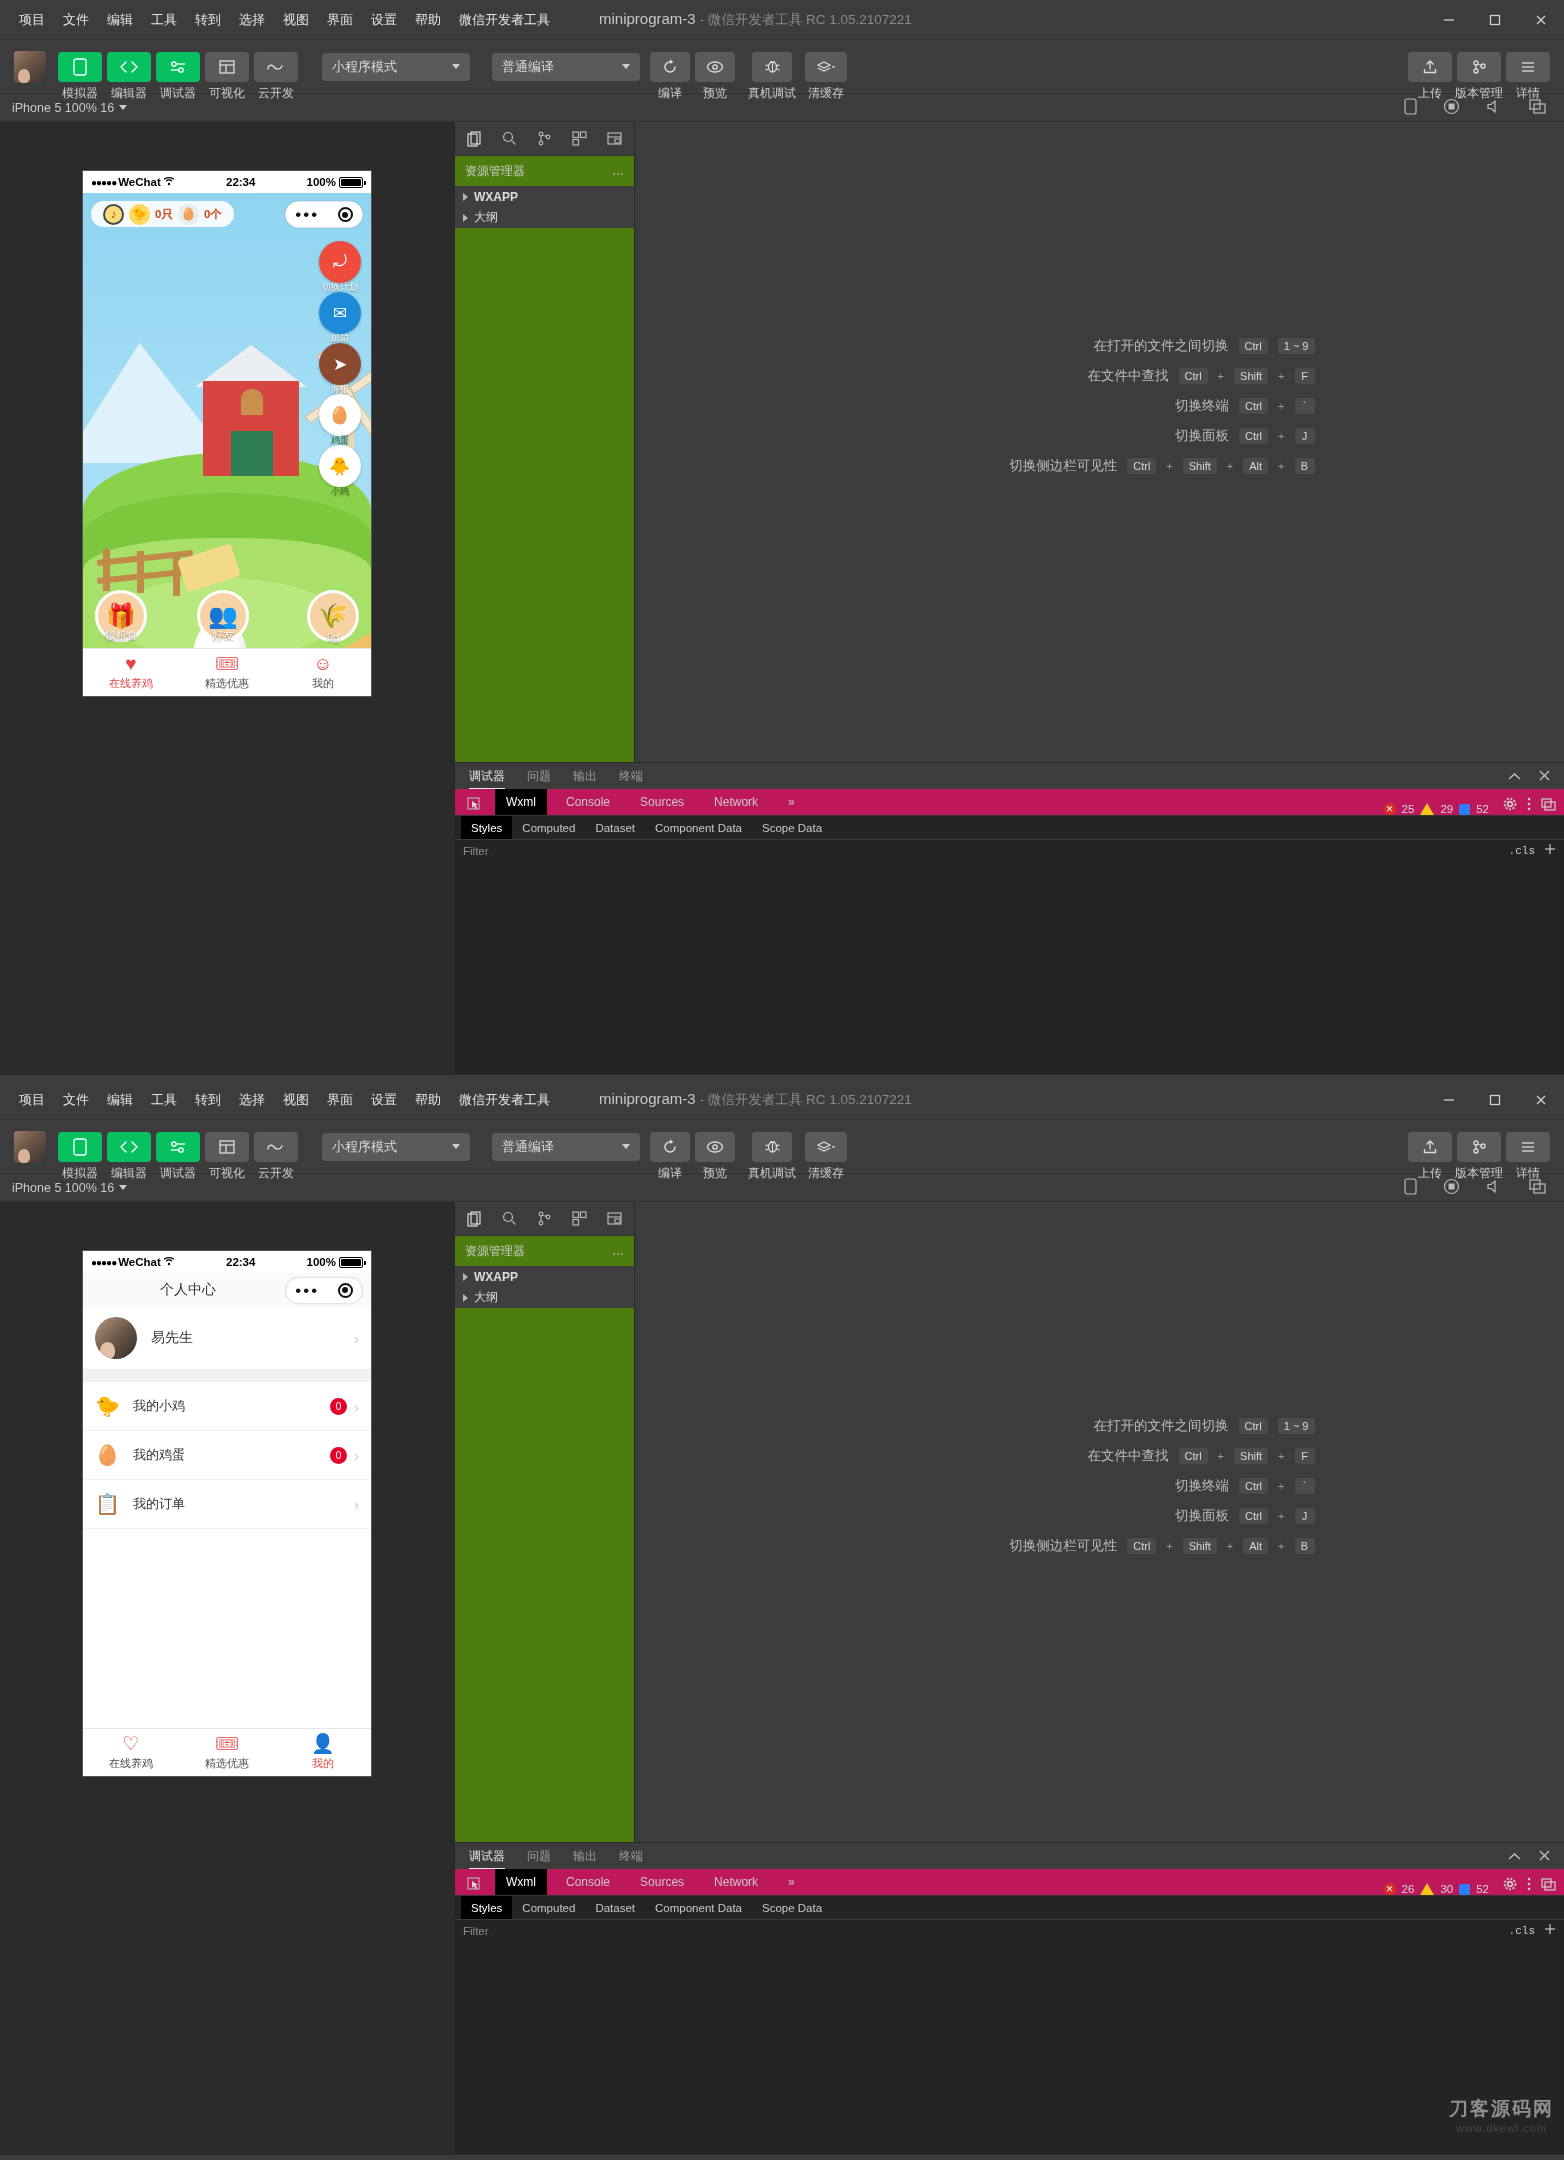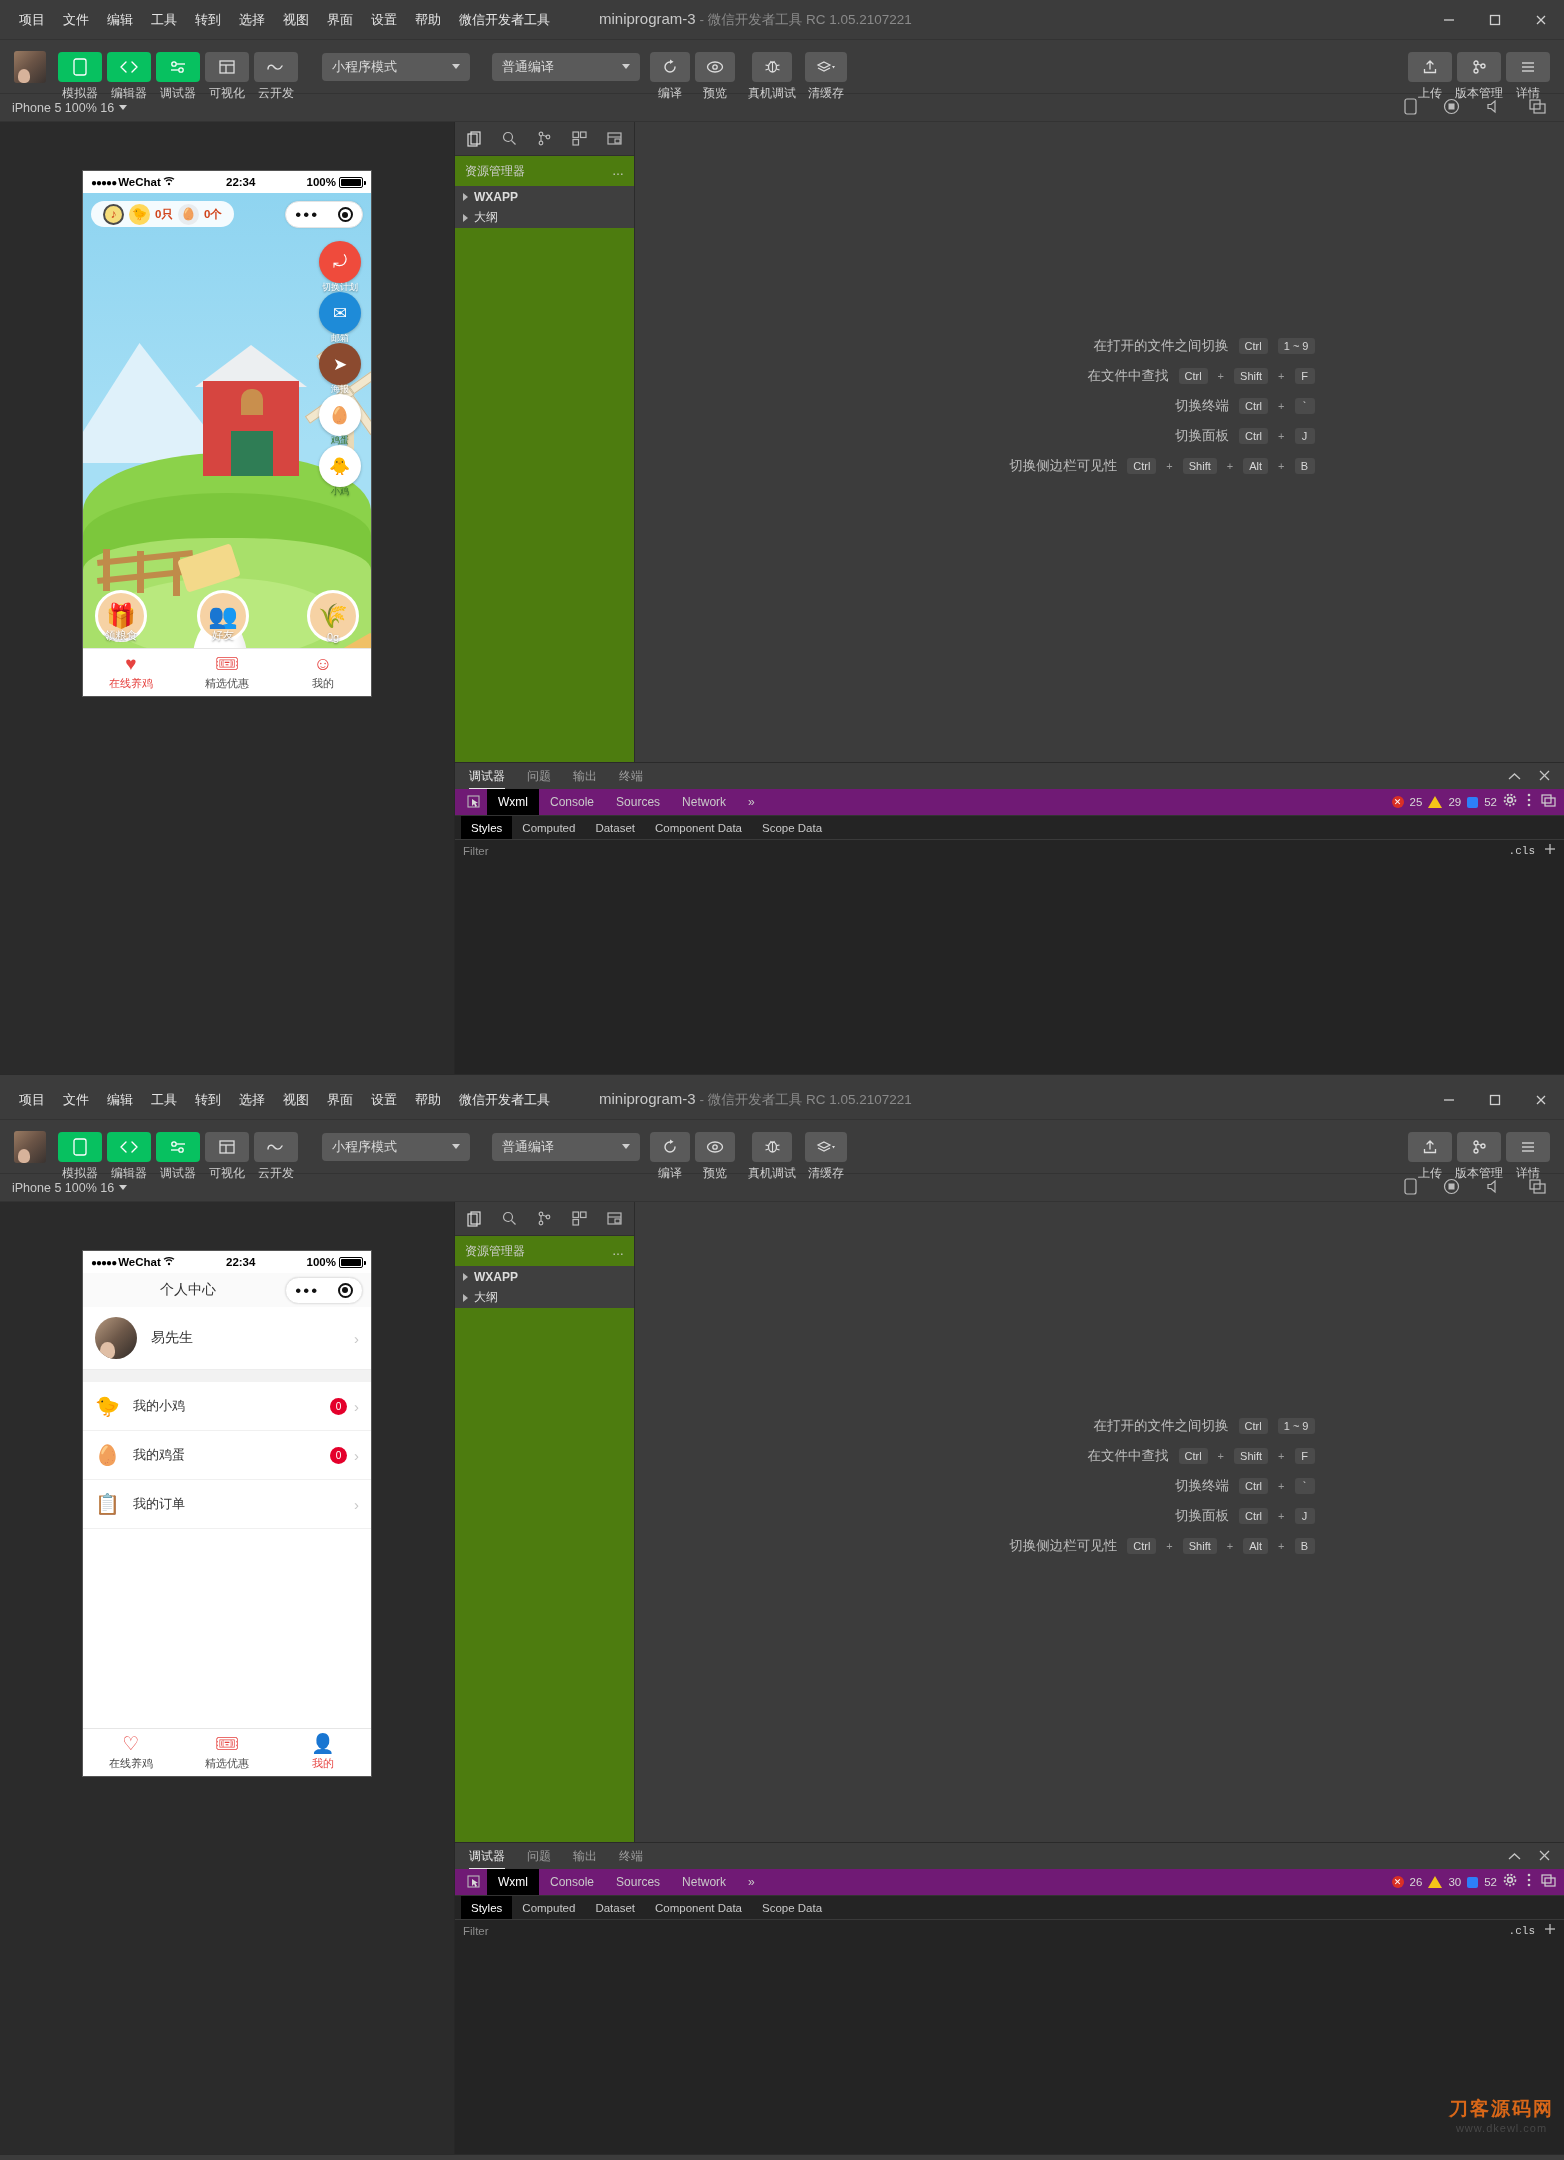--- a/index.html
+++ b/index.html
@@ -182,41 +182,41 @@
   .short-lab{color:#bdbdbd;font-size:13.5px;}
   .key{background:#4b4b4b;color:#d8d8d8;font-size:11px;border-radius:3px;padding:2px 6px;min-width:20px;text-align:center;}
   .plus{color:#9a9a9a;font-size:11px;}
   
   .debug { height: 312px; background:#3c3c3c; border-top:1px solid #2a2a2a; display:flex;flex-direction:column;}
   .dbg-tabs{height:26px;display:flex;align-items:center;padding:0 14px;gap:22px;background:#3c3c3c;}
   .dbg-tab{font-size:12px;color:#9e9e9e;position:relative;height:26px;line-height:26px;}
   .dbg-tab.active{color:#e8e8e8;}
   .dbg-tab.active::after{content:"";position:absolute;left:0;right:0;bottom:0;height:1px;background:#e8e8e8;}
   .dbg-tabs .r{margin-left:auto;display:flex;gap:18px;color:#c4c4c4;font-size:13px;align-items:center;}
-  .dt-bar{height:26px;background:#701a75;display:flex;align-items:center;padding-left:6px;gap:0;}
+  .dt-bar{height:26px;background:#be185d;display:flex;align-items:flex-end;padding-left:6px;gap:8px;}
   .dt-pick{width:26px;height:22px;display:flex;align-items:center;justify-content:center;}
   .dt-tab{height:26px;padding:0 11px;display:flex;align-items:center;font-size:12px;color:#c9c9c9;}
   .dt-tab.active{background:#000;color:#fff;}
   .counts{margin-left:auto;display:flex;align-items:center;gap:6px;font-size:11.5px;color:#d8d8d8;padding-right:6px;}
   .cdot{width:12px;height:12px;border-radius:50%;display:inline-flex;align-items:center;justify-content:center;font-size:9px;color:#fff;font-weight:bold;}
   .ic-err{background:#d93025;}
   .ic-warn{width:0;height:0;border-left:7px solid transparent;border-right:7px solid transparent;border-bottom:12px solid #f5c518;}
   .ic-info{width:11px;height:11px;background:#2d7ff9;border-radius:2px;}
   .dt-right{display:flex;gap:10px;padding-right:8px;align-items:center;color:#cfcfcf;}
   .sub-bar{height:24px;background:#242424;display:flex;align-items:flex-start;padding-left:6px;border-top:1px solid #333;}
   .sub-tab{height:24px;padding:0 10px;display:flex;align-items:center;font-size:11.5px;color:#c9c9c9;}
   .sub-tab.active{background:#000;color:#fff;}
   .filter-bar{height:22px;background:#242424;display:flex;align-items:center;padding:0 8px;border-top:1px solid #3a3a3a;color:#8d8d8d;font-size:11.5px;}
   .filter-bar .r{margin-left:auto;display:flex;align-items:center;gap:9px;color:#cfcfcf;font-family:"Liberation Mono",monospace;font-size:11px;}
   .dbg-body{flex:1;background:#242424;}
   
   .statusbar{height:28px;background:#3c3c3c;display:flex;align-items:center;border-top:1px solid #2a2a2a;}
   .sb-right{display:flex;align-items:center;gap:5px;padding-right:14px;color:#c4c4c4;font-size:12px;}
   .wm{position:absolute;right:10px;bottom:26px;text-align:center;opacity:.85;pointer-events:none;}
-  .wm .t{font-size:19px;color:#f97316;font-weight:bold;letter-spacing:2px;}
+  .wm .t{font-size:19px;color:#a3a3a3;font-weight:bold;letter-spacing:2px;}
   .wm .u{font-size:11px;color:#4e4e4e;letter-spacing:1px;}
 </style>
 </head>
 <body>
 
 <div class="window">
 
   <div class="titlebar">
     <div class="menu-item">项目</div>
     <div class="menu-item">文件</div>

